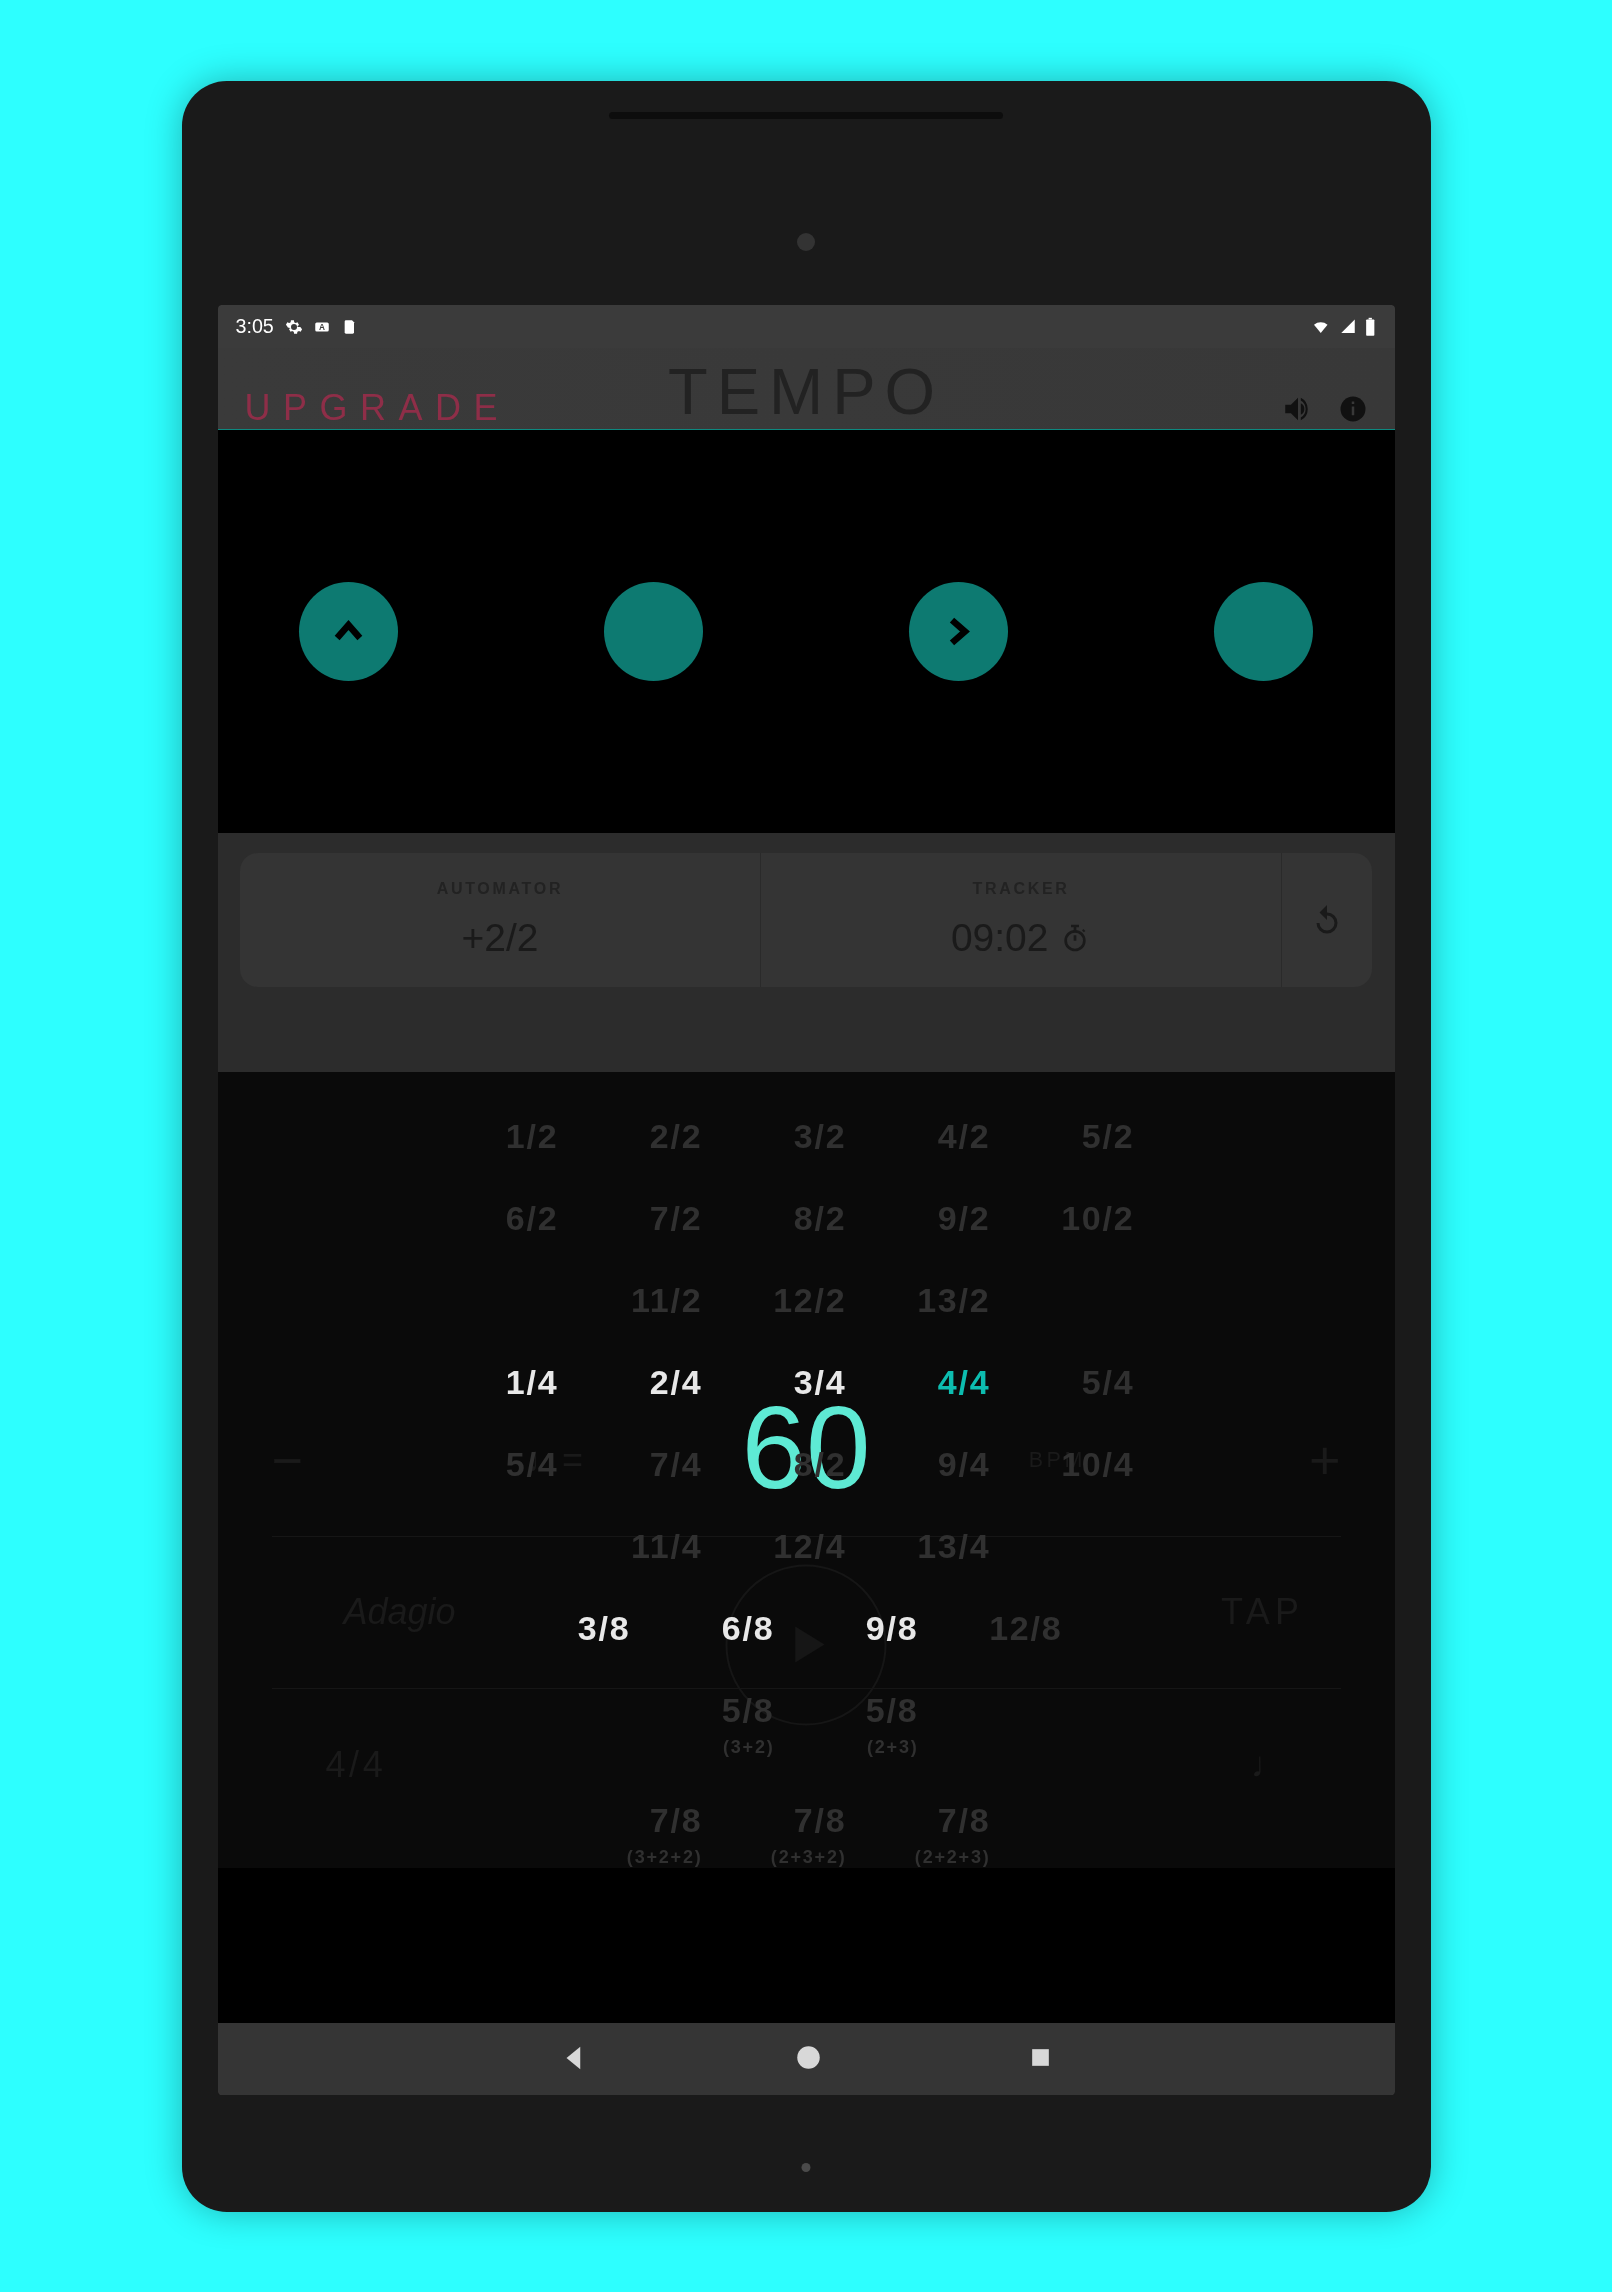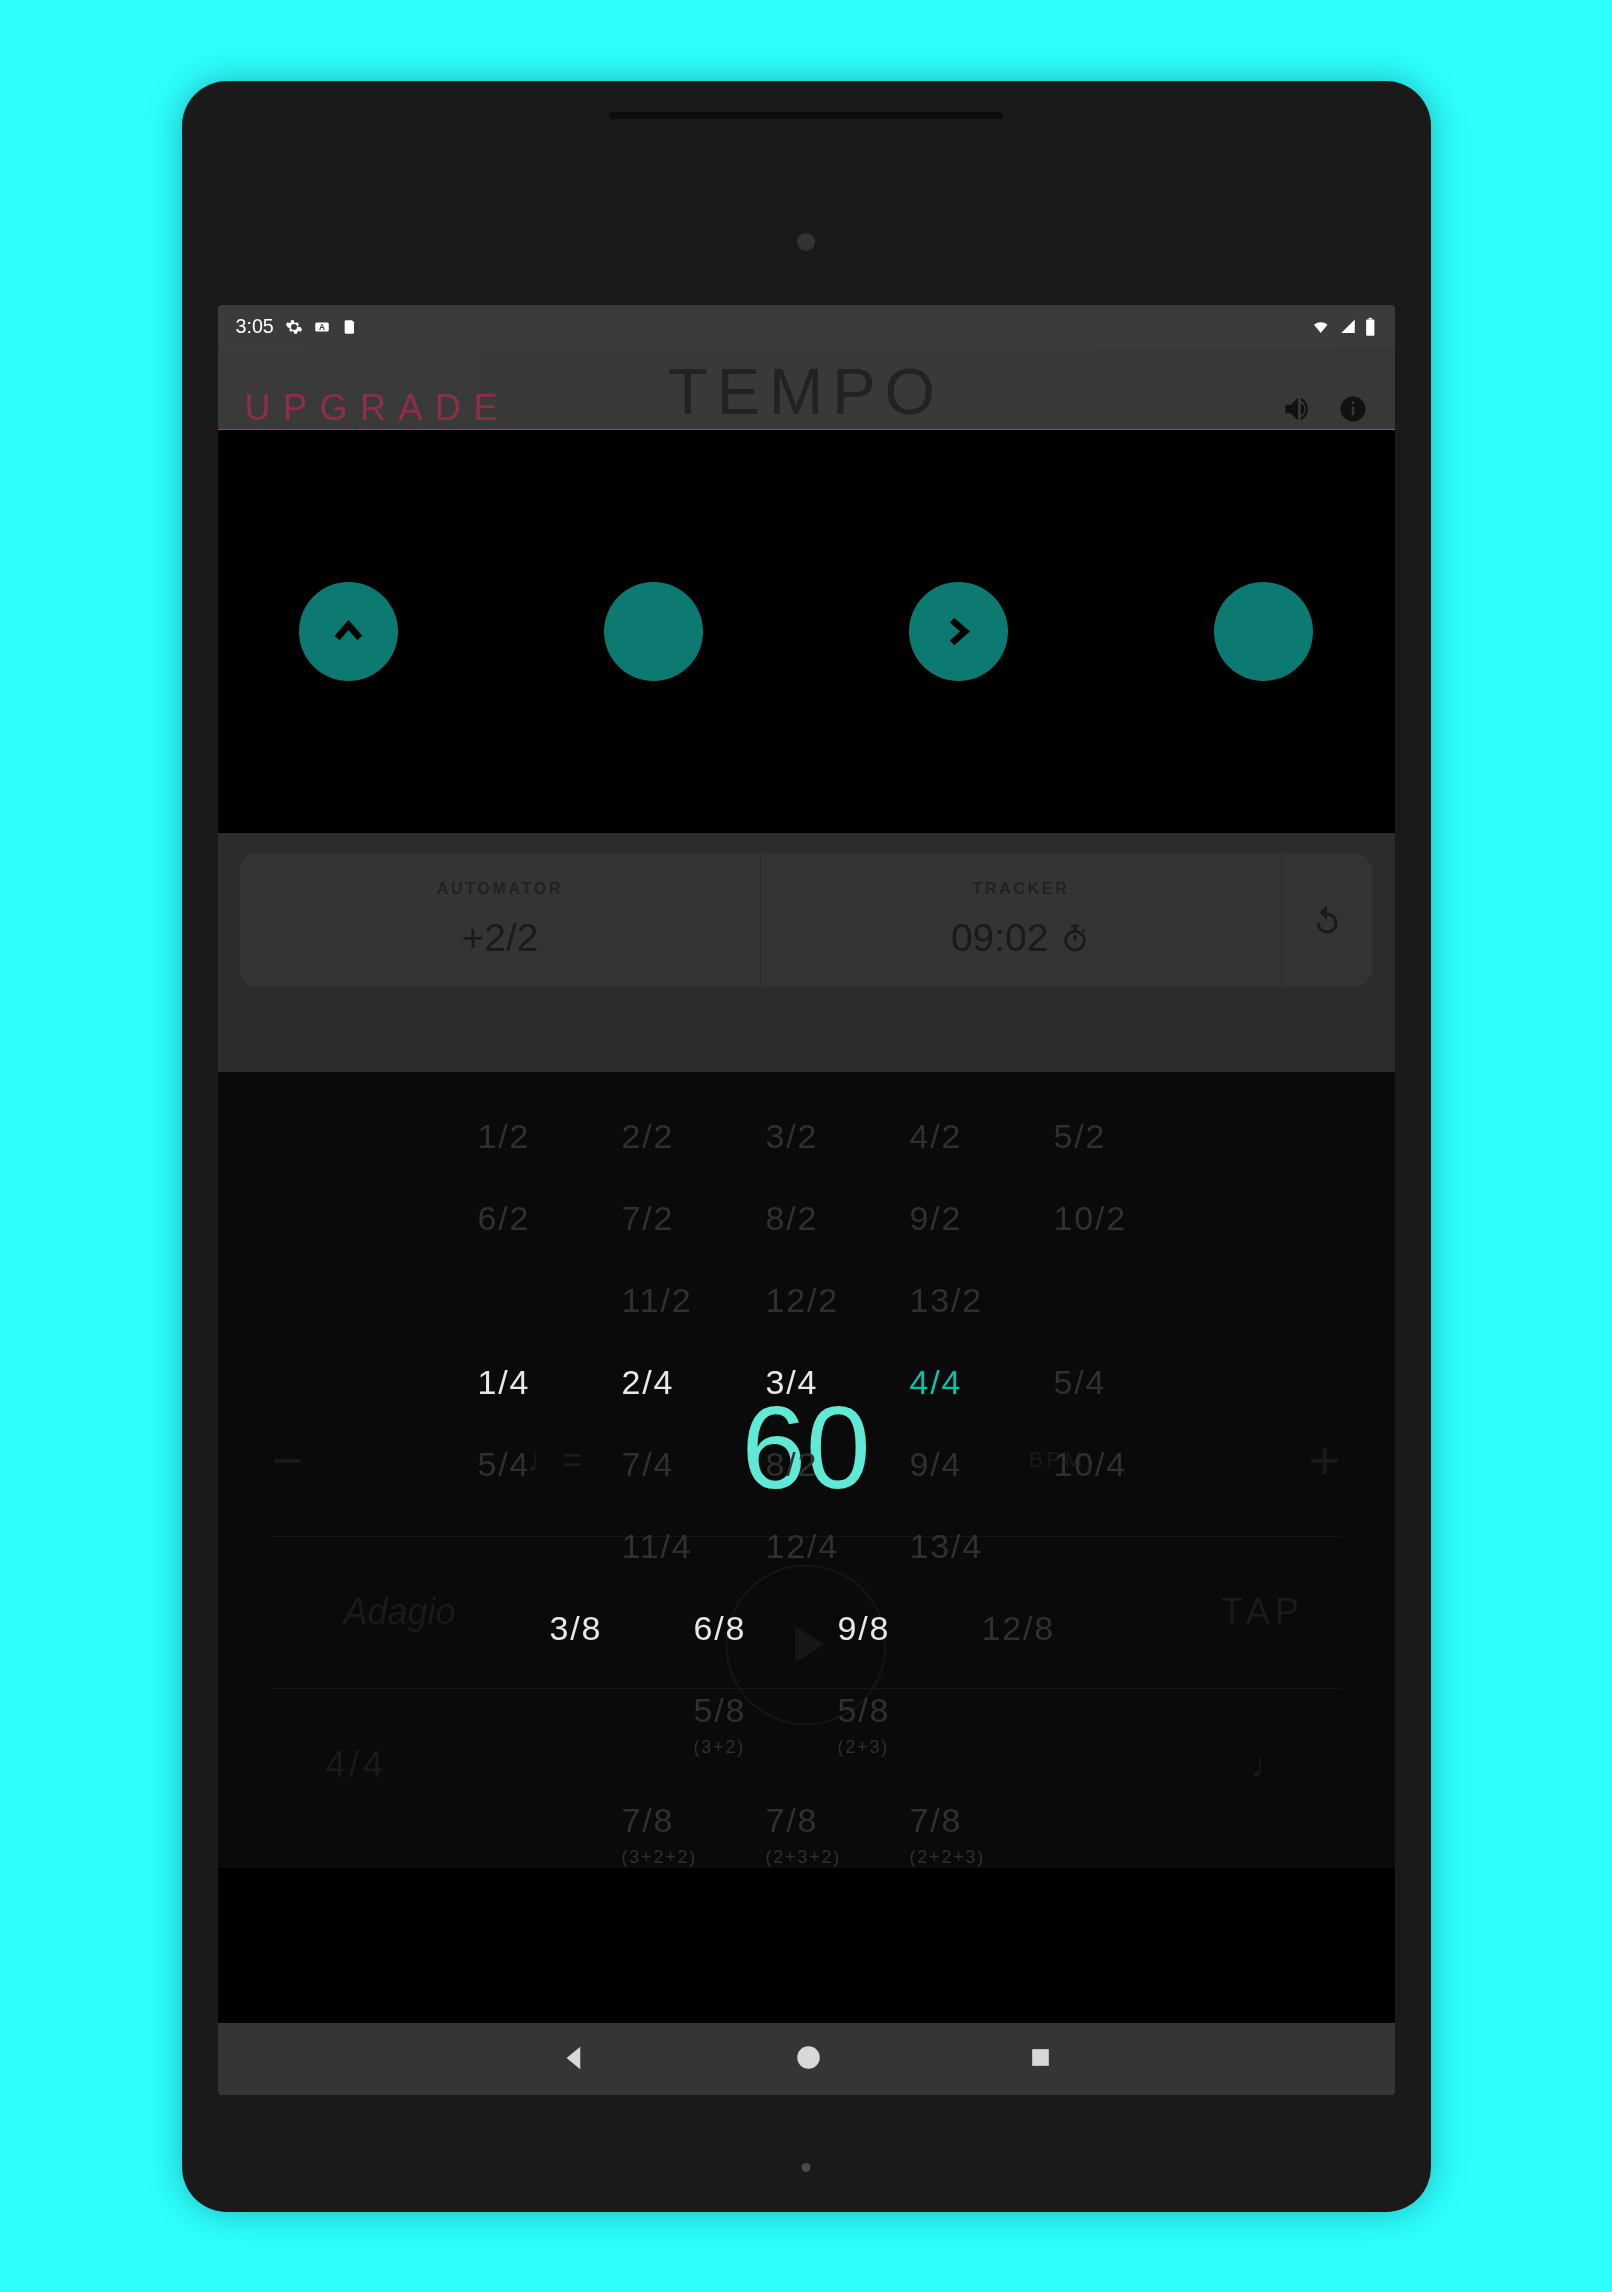--- a/index.html
+++ b/index.html
@@ -217,28 +217,28 @@
     gap: 43px;
   }
   .sig-row {
     display: flex;
     gap: 63px;
     justify-content: center;
   }
   .sig {
     font-size: 34px;
     color: #303030;
-    font-weight: 400;
+    font-weight: 700;
     letter-spacing: 1.8px;
     min-width: 81px;
     text-align: center;
     cursor: pointer;
     display: flex;
     flex-direction: column;
-    align-items: flex-start;
+    align-items: flex-end;
   }
   .sig.avail { color: #e8e8e8; }
   .sig.sel { color: #0dbdb0; }
   .sig .sub { font-size: 18px; margin-top: 7px; }
   
   .nav-bar {
     position: absolute;
     bottom: 0;
     left: 0;
     right: 0;

